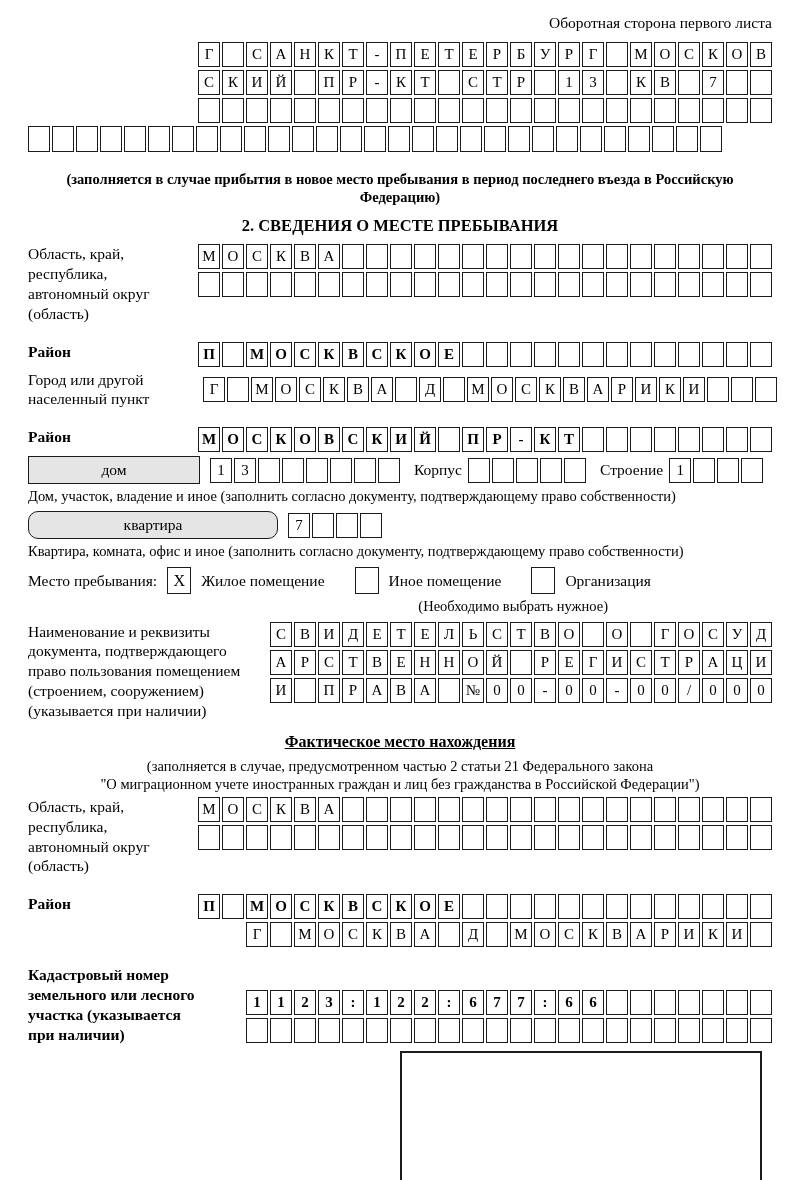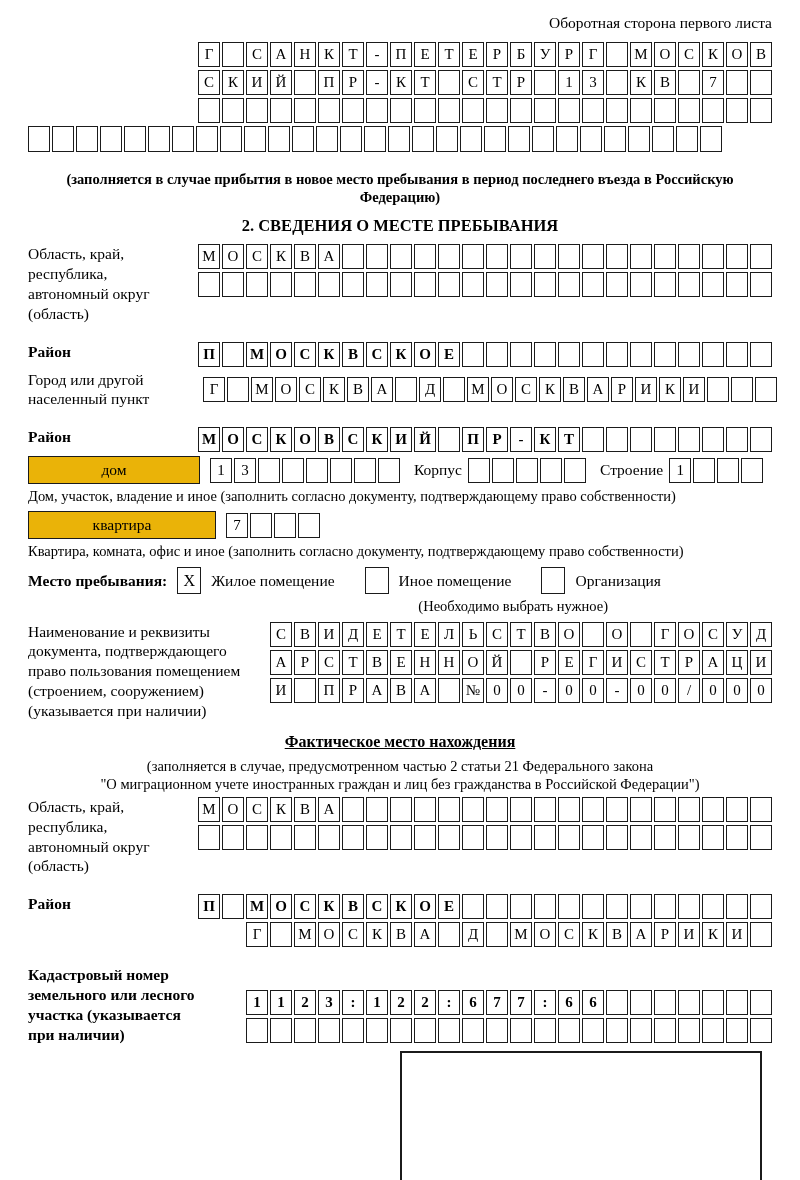--- a/index.html
+++ b/index.html
@@ -24,21 +24,21 @@
         justify-content:center;font-size:15px;background:#fff;}
   .fullrow .cbox{height:26px;}
 
   .caption{font-size:14.5px;line-height:1.25;}
   .center{text-align:center;}
   .sec-title{font-weight:bold;font-size:16.5px;text-align:center;margin:10px 0 8px 0;}
   .sub-title{font-weight:bold;font-size:16px;text-align:center;margin:12px 0 6px 0;text-decoration:underline;}
 
   .widebox{box-sizing:border-box;border:1.7px solid #1b1b1b;height:28px;
            display:flex;align-items:center;justify-content:center;
-           font-size:15.5px;background:#eab308;}
+           font-size:15.5px;background:#e5e5e5;}
   .gap8{width:10px;flex:0 0 10px;}
   .inline-label{font-size:15.5px;margin:0 6px 0 14px;align-self:center;white-space:nowrap;}
 
   .stay-row{display:flex;align-items:center;margin-top:7px;}
   .check{flex:0 0 24px;width:24px;height:27px;font-size:16px;}
   .opt-label{font-size:15.5px;margin-left:10px;margin-right:30px;}
   .stay-caption{margin:3px 0 0 150px;width:430px;text-align:right;}
 
   .mt2{margin-top:18px;font-weight:bold;} .mt3{margin-top:3px;} .mt4{margin-top:4px;}
   .mt6{margin-top:6px;}
@@ -350,33 +350,33 @@
     <div class="boxes">
         <span class="cbox">1</span>
         <span class="cbox"></span>
         <span class="cbox"></span>
         <span class="cbox"></span>
       </div>
   </div>
   <div class="caption mt3">Дом, участок, владение и иное (заполнить согласно документу, подтверждающему право собственности)</div>
 
   <div class="frow vcenter mt6">
-    <div class="widebox" style="width:188px;">квартира</div>
+    <div class="widebox" style="width:250px;border-radius:10px;">квартира</div>
     <div class="gap8"></div>
     <div class="boxes">
         <span class="cbox">7</span>
         <span class="cbox"></span>
         <span class="cbox"></span>
         <span class="cbox"></span>
       </div>
   </div>
   <div class="caption mt3">Квартира, комната, офис и иное (заполнить согласно документу, подтверждающему право собственности)</div>
 
   <div class="stay-row">
-    <span class="flabel" style="margin-right:10px;font-weight:bold;">Место пребывания:</span>
+    <span class="flabel" style="margin-right:10px;">Место пребывания:</span>
     <span class="cbox check">X</span>
     <span class="opt-label">Жилое помещение</span>
     <span class="cbox check"></span>
     <span class="opt-label">Иное помещение</span>
     <span class="cbox check"></span>
     <span class="opt-label">Организация</span>
   </div>
   <div class="caption stay-caption">(Необходимо выбрать нужное)</div>
 
   <section class="frow mt6">

